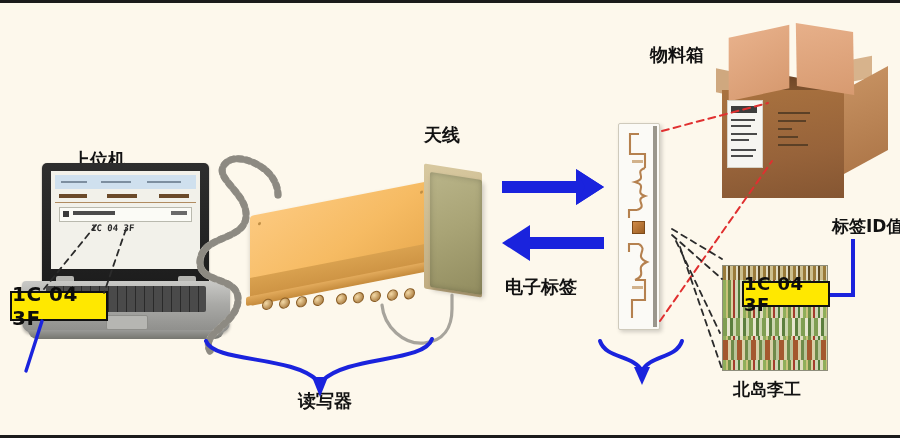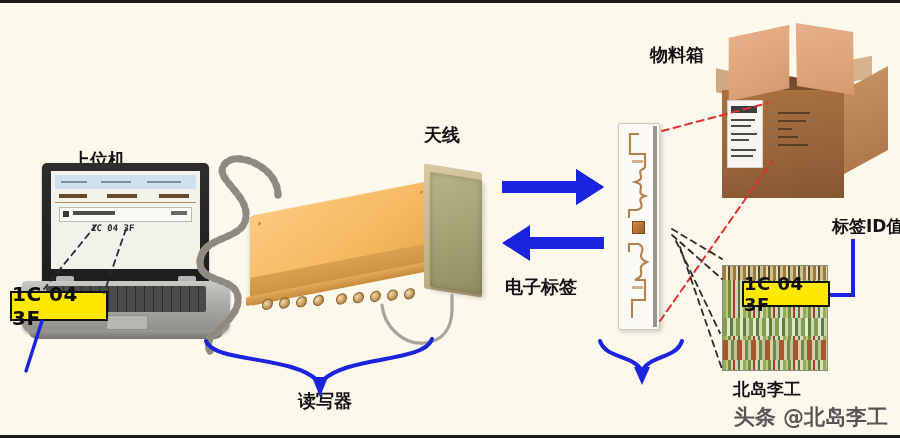--- a/index.html
+++ b/index.html
@@ -396,15 +396,14 @@
       <path d="M600 338 C606 356,634 352,642 368"></path>
       <path d="M682 338 C676 356,650 352,642 368"></path>
       <path d="M634 364 L650 364 L642 382 Z" fill="#1A23DD" stroke="none"></path>
     </g>
 
     <g stroke="#1A23DD" stroke-width="4" fill="none">
       <path d="M853 236 L853 292 L830 292"></path>
     </g>
   </svg>
 
-  <div id="watermark" class="abs">头条 @北岛李工</div>
 
 </div>
 
 </body></html>

